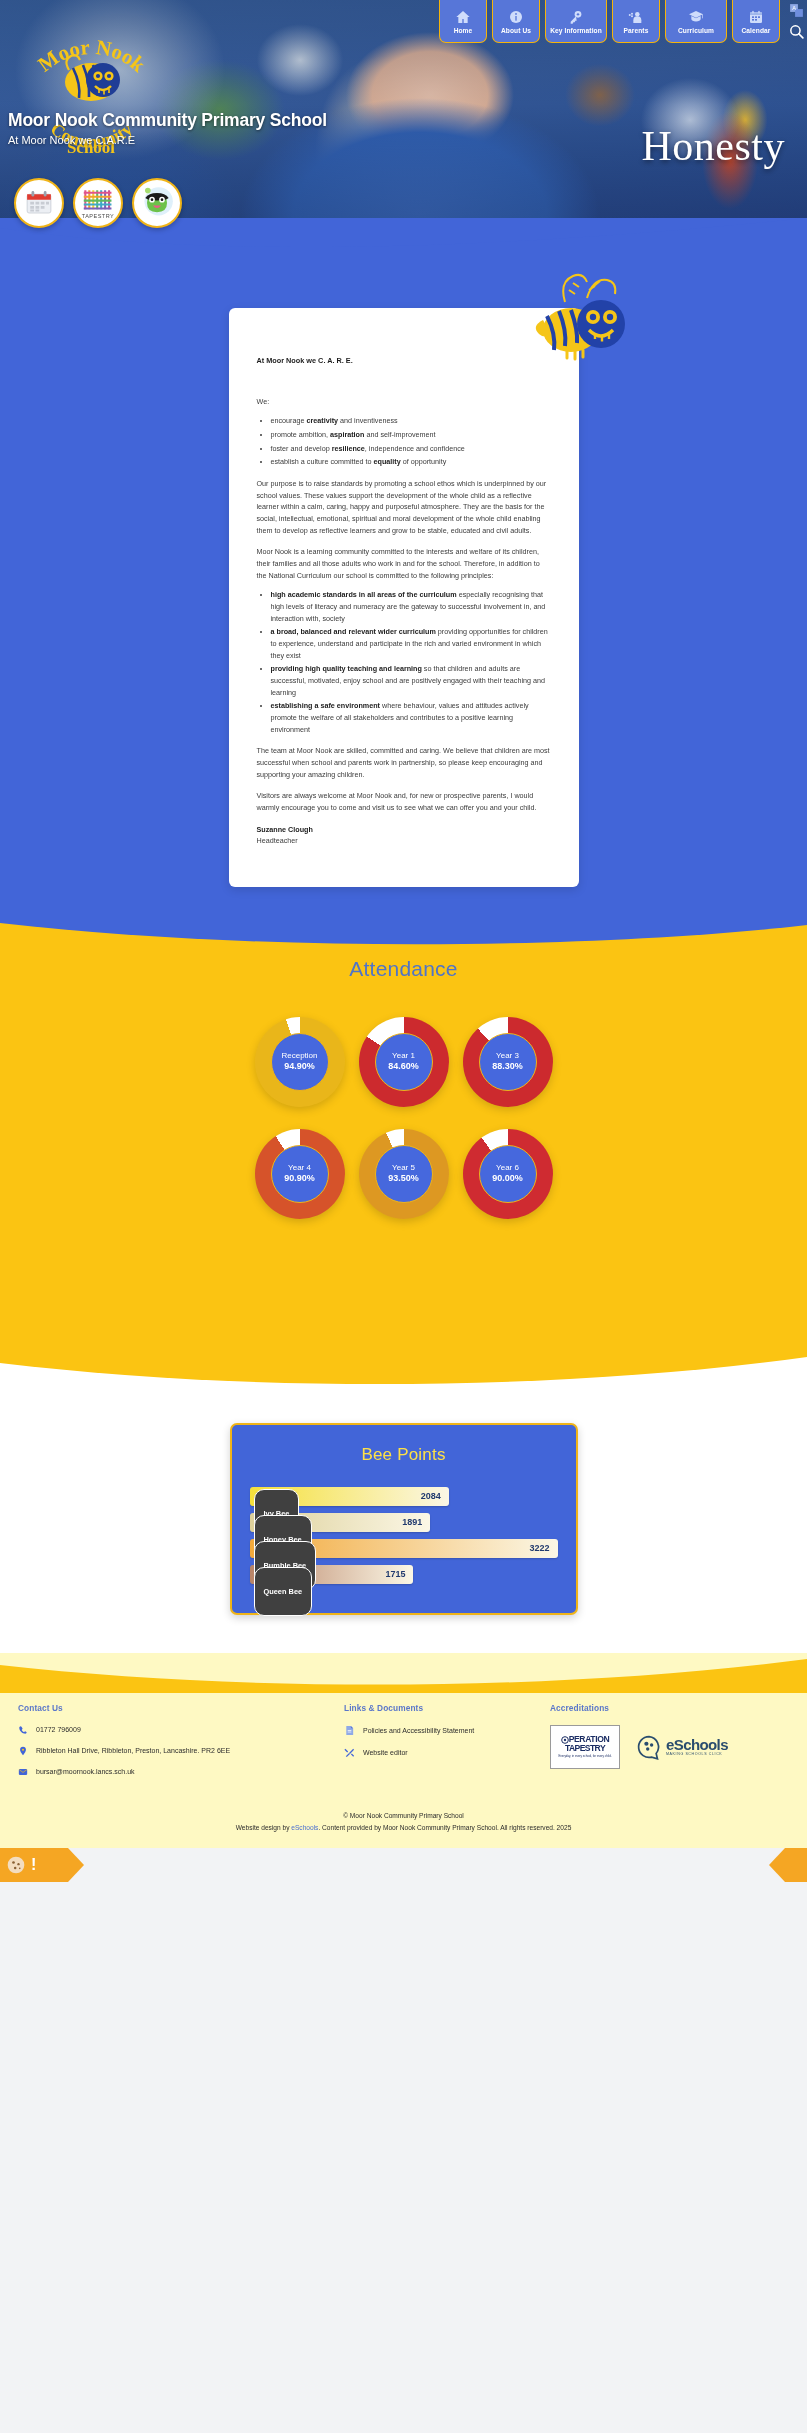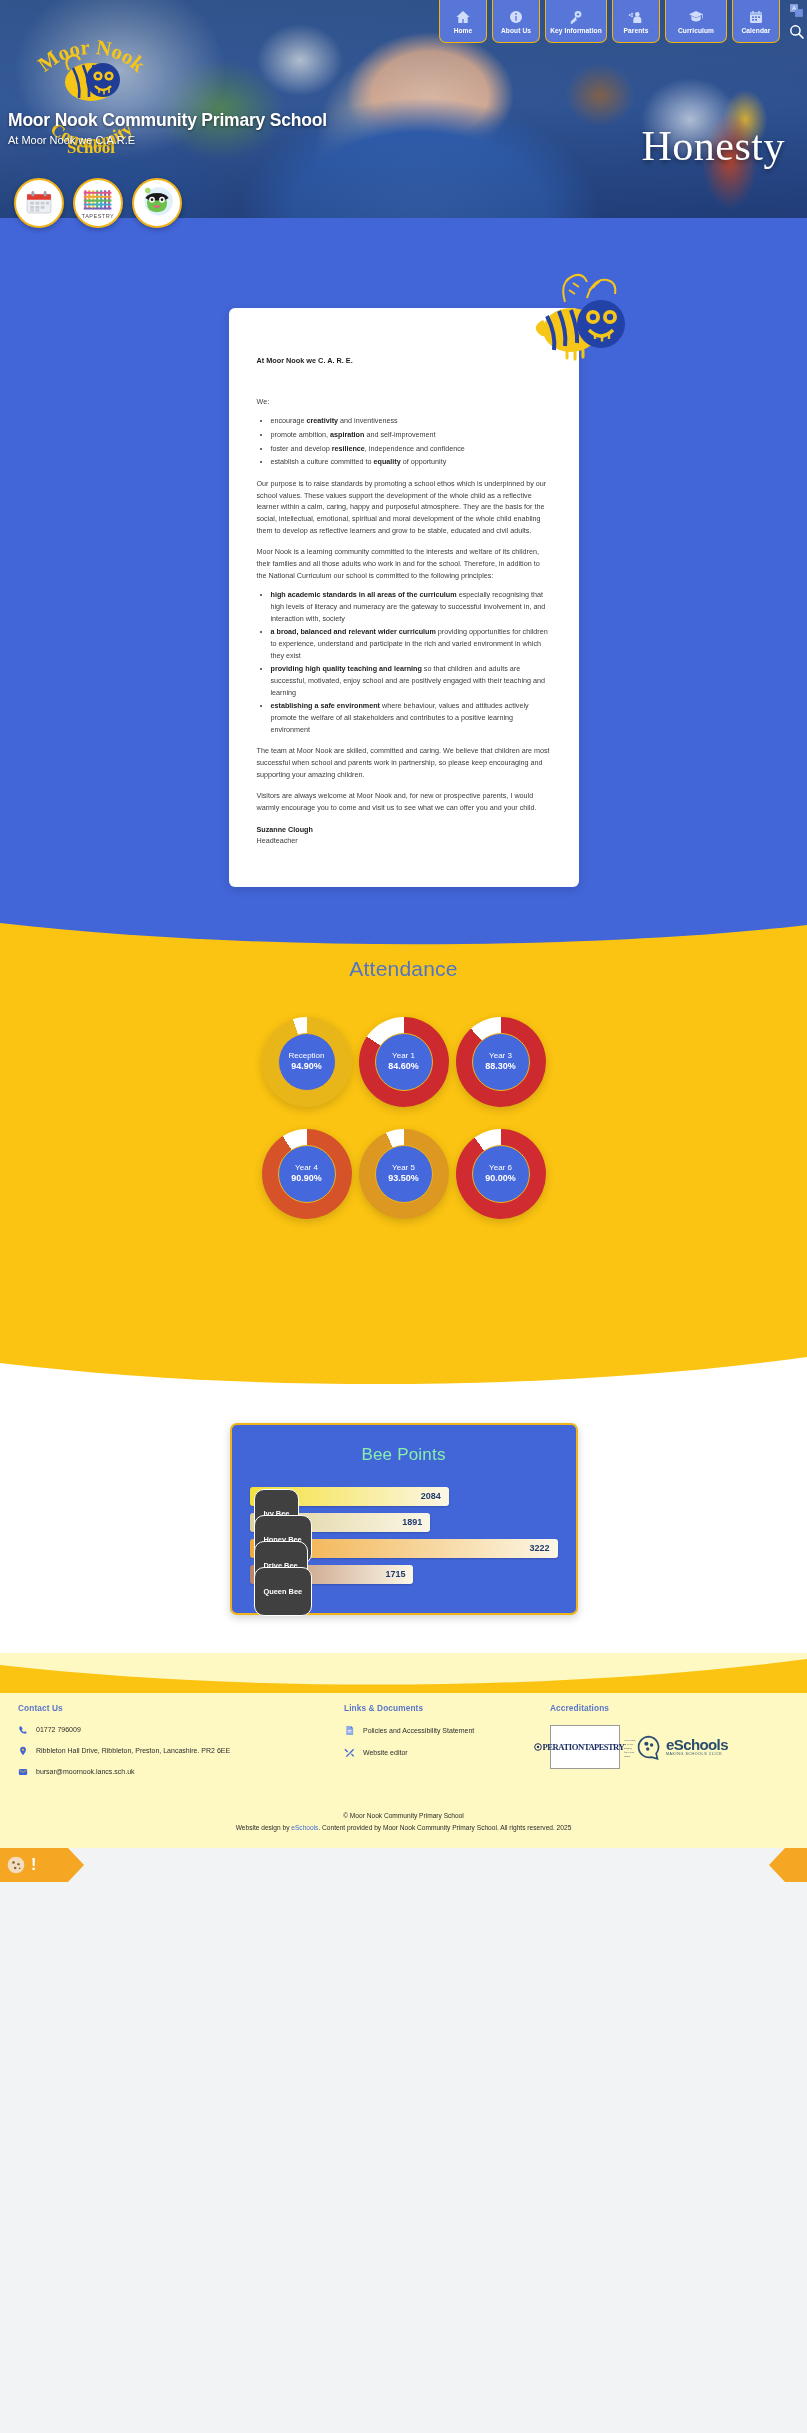--- a/index.html
+++ b/index.html
@@ -134,21 +134,21 @@
   
   .band-yellow{
     position:relative;background:#fbc412;padding-bottom:10px;
   }
   .wave-y-top{display:block;width:807px;height:40px;margin-top:-2px;}
   .att-title{
     text-align:center;color:#4f74c8;font-size:21px;margin-top:6px;
     letter-spacing:.2px;
   }
   .donut-row{
-    display:flex;justify-content:center;gap:7px;margin-top:36px;flex-wrap:wrap;align-items:center;
+    display:flex;justify-content:center;gap:14px;margin-top:36px;flex-wrap:wrap;align-items:center;
   }
   .donut-row.r2{margin-top:22px;padding-bottom:120px;}
   .donut{
     width:90px;height:90px;border-radius:50%;
     position:relative;display:flex;align-items:center;justify-content:center;
     filter:drop-shadow(0 3px 4px rgba(0,0,0,.16));
   }
   .donut .hole{
     width:58px;height:58px;border-radius:50%;
     background:#4668dd;border:1.5px solid #f0b418;
@@ -160,21 +160,21 @@
 
   
   .band-white{background:#fff;position:relative;padding-bottom:40px;}
   .wave-w-top{display:block;width:807px;height:44px;margin-top:-2px;}
   .bee-card{
     width:348px;margin:32px auto 0 auto;
     background:#4265d8;border:2px solid #f0b418;border-radius:7px;
     padding:20px 18px 22px 18px;
     box-shadow:0 3px 9px rgba(0,0,0,.18);
   }
-  .bee-title{color:#86efac;font-size:17px;text-align:center;margin-bottom:22px;letter-spacing:.2px;}
+  .bee-title{color:#fde047;font-size:17px;text-align:center;margin-bottom:22px;letter-spacing:.2px;}
   .bee-row{position:relative;height:19px;margin-bottom:7px;display:flex;align-items:center;}
   .bee-bar{
     height:19px;border-radius:3px;position:relative;
     display:flex;align-items:center;justify-content:flex-end;
     padding-right:8px;
     box-shadow:0 1px 2px rgba(0,0,0,.18);
   }
   .bee-bar .num{font-size:9px;font-weight:bold;color:#213a6e;}
   .bee-pill{
     position:absolute;left:4px;top:2px;z-index:3;
@@ -189,21 +189,21 @@
   .fc1{width:320px;}
   .fc2{width:200px;}
   .fc3{flex:1;}
   .foot-h{color:#5b77c9;font-size:8.3px;font-weight:bold;margin-bottom:12px;letter-spacing:.1px;}
   .foot-line{display:flex;align-items:center;gap:8px;margin-bottom:11px;color:#2d2d2d;font-size:7px;}
   .foot-line svg{flex:none;}
   .foot-link{color:#2d2d2d;text-decoration:none;cursor:pointer;}
   .accred{display:flex;align-items:center;gap:16px;}
   .oe-badge{
     width:70px;height:44px;background:#fff;border:1px solid #9a9a9a;
-    display:flex;flex-direction:row;align-items:center;justify-content:center;font-family:Liberation Serif, serif;
+    display:flex;flex-direction:column;align-items:center;justify-content:center;
   }
   .oe-l1{font-size:8.6px;font-weight:bold;color:#1b2d63;letter-spacing:-.4px;line-height:1;}
   .oe-l2{font-size:8.6px;font-weight:bold;color:#1b2d63;letter-spacing:-.6px;line-height:1;}
   .oe-l3{font-size:2.9px;color:#1b2d63;margin-top:2px;}
   .copyright{text-align:center;margin-top:22px;font-size:6.6px;color:#2b2b2b;line-height:1.8;}
   .copyright a{color:#4a6fd0;text-decoration:none;}
   .cookie-strip{height:34px;background:#f2f3f5;position:relative;}
   .cookie-tab{
     position:absolute;left:0;top:0;height:34px;width:68px;
     background:#f5a623;display:flex;align-items:center;gap:5px;padding-left:6px;
@@ -504,21 +504,21 @@
           <div class="bee-row">
             <div class="bee-bar" style="width: 58.6903%; background: linear-gradient(90deg, rgb(221, 208, 154) 0%, rgb(251, 247, 230) 100%);">
               <span class="num">1891</span>
             </div>
             <div class="bee-pill">Honey Bee</div>
           </div>
           <div class="bee-row">
             <div class="bee-bar" style="width: 100%; background: linear-gradient(90deg, rgb(242, 169, 59) 0%, rgb(251, 247, 230) 100%);">
               <span class="num">3222</span>
             </div>
-            <div class="bee-pill">Drive Bee</div>
+            <div class="bee-pill">Bumble Bee</div>
           </div>
           <div class="bee-row">
             <div class="bee-bar" style="width: 53.2278%; background: linear-gradient(90deg, rgb(185, 132, 103) 0%, rgb(251, 247, 230) 100%);">
               <span class="num">1715</span>
             </div>
             <div class="bee-pill">Queen Bee</div>
           </div>
         </div>
     </div>
   </div>

